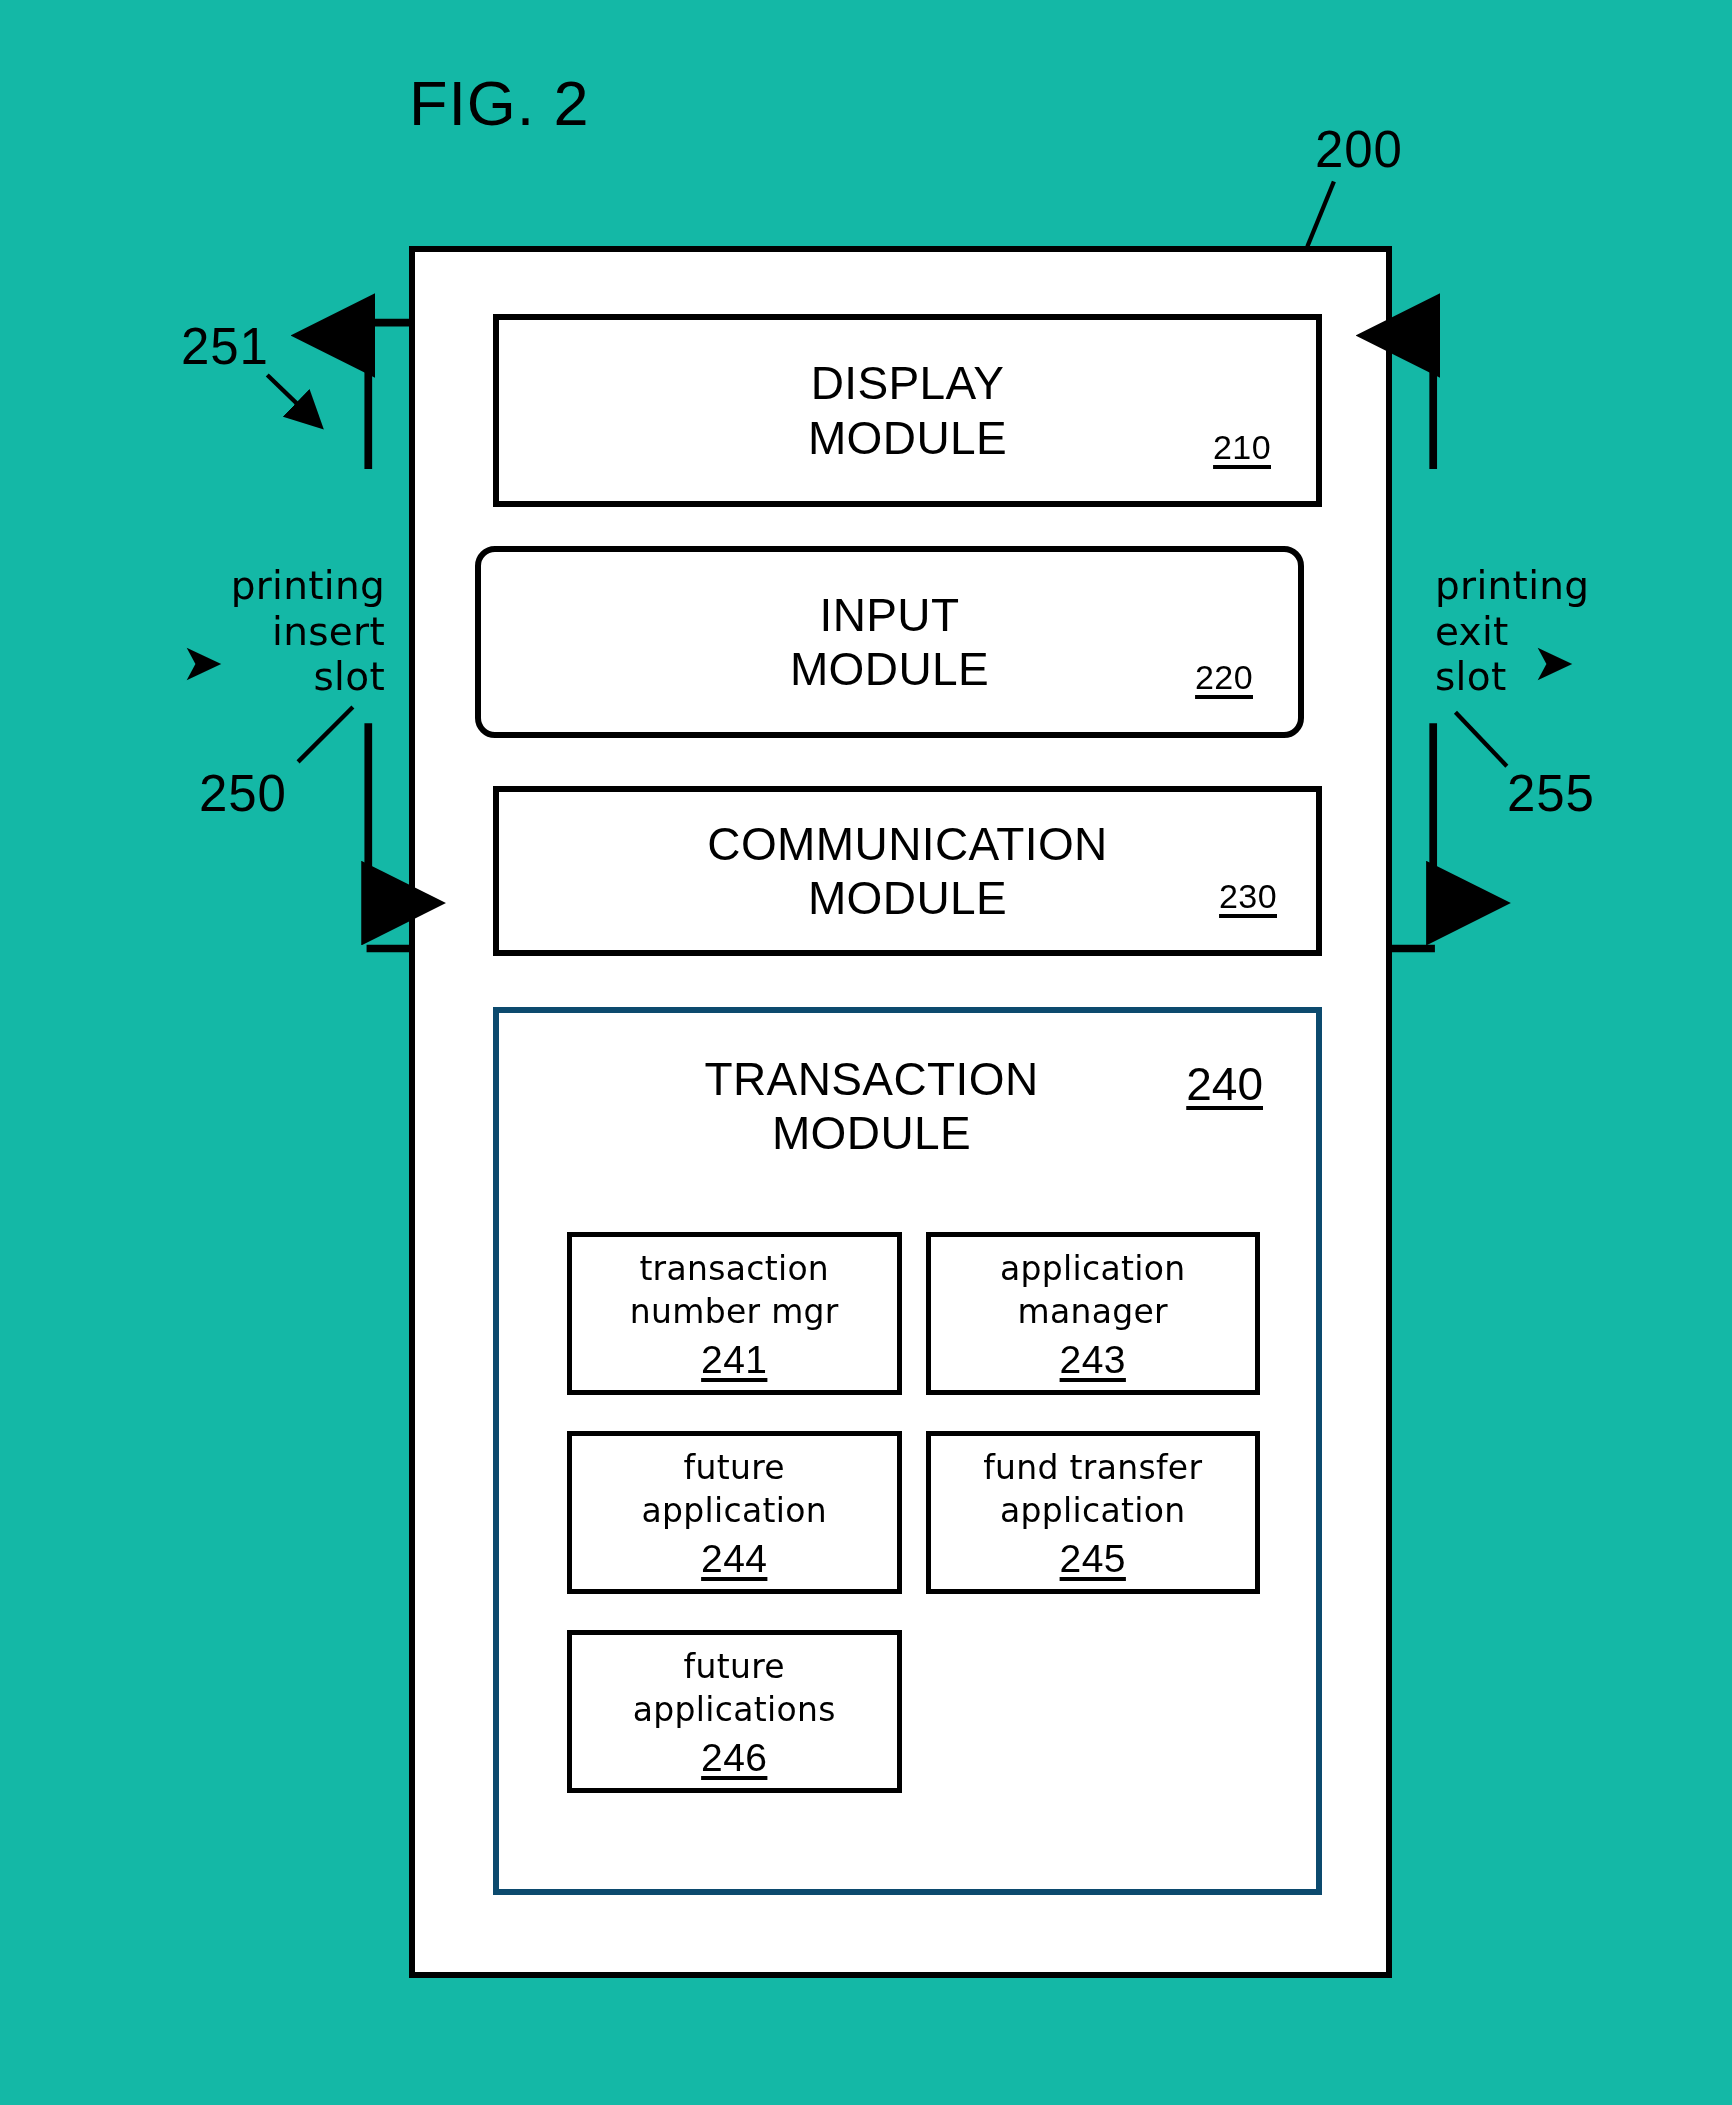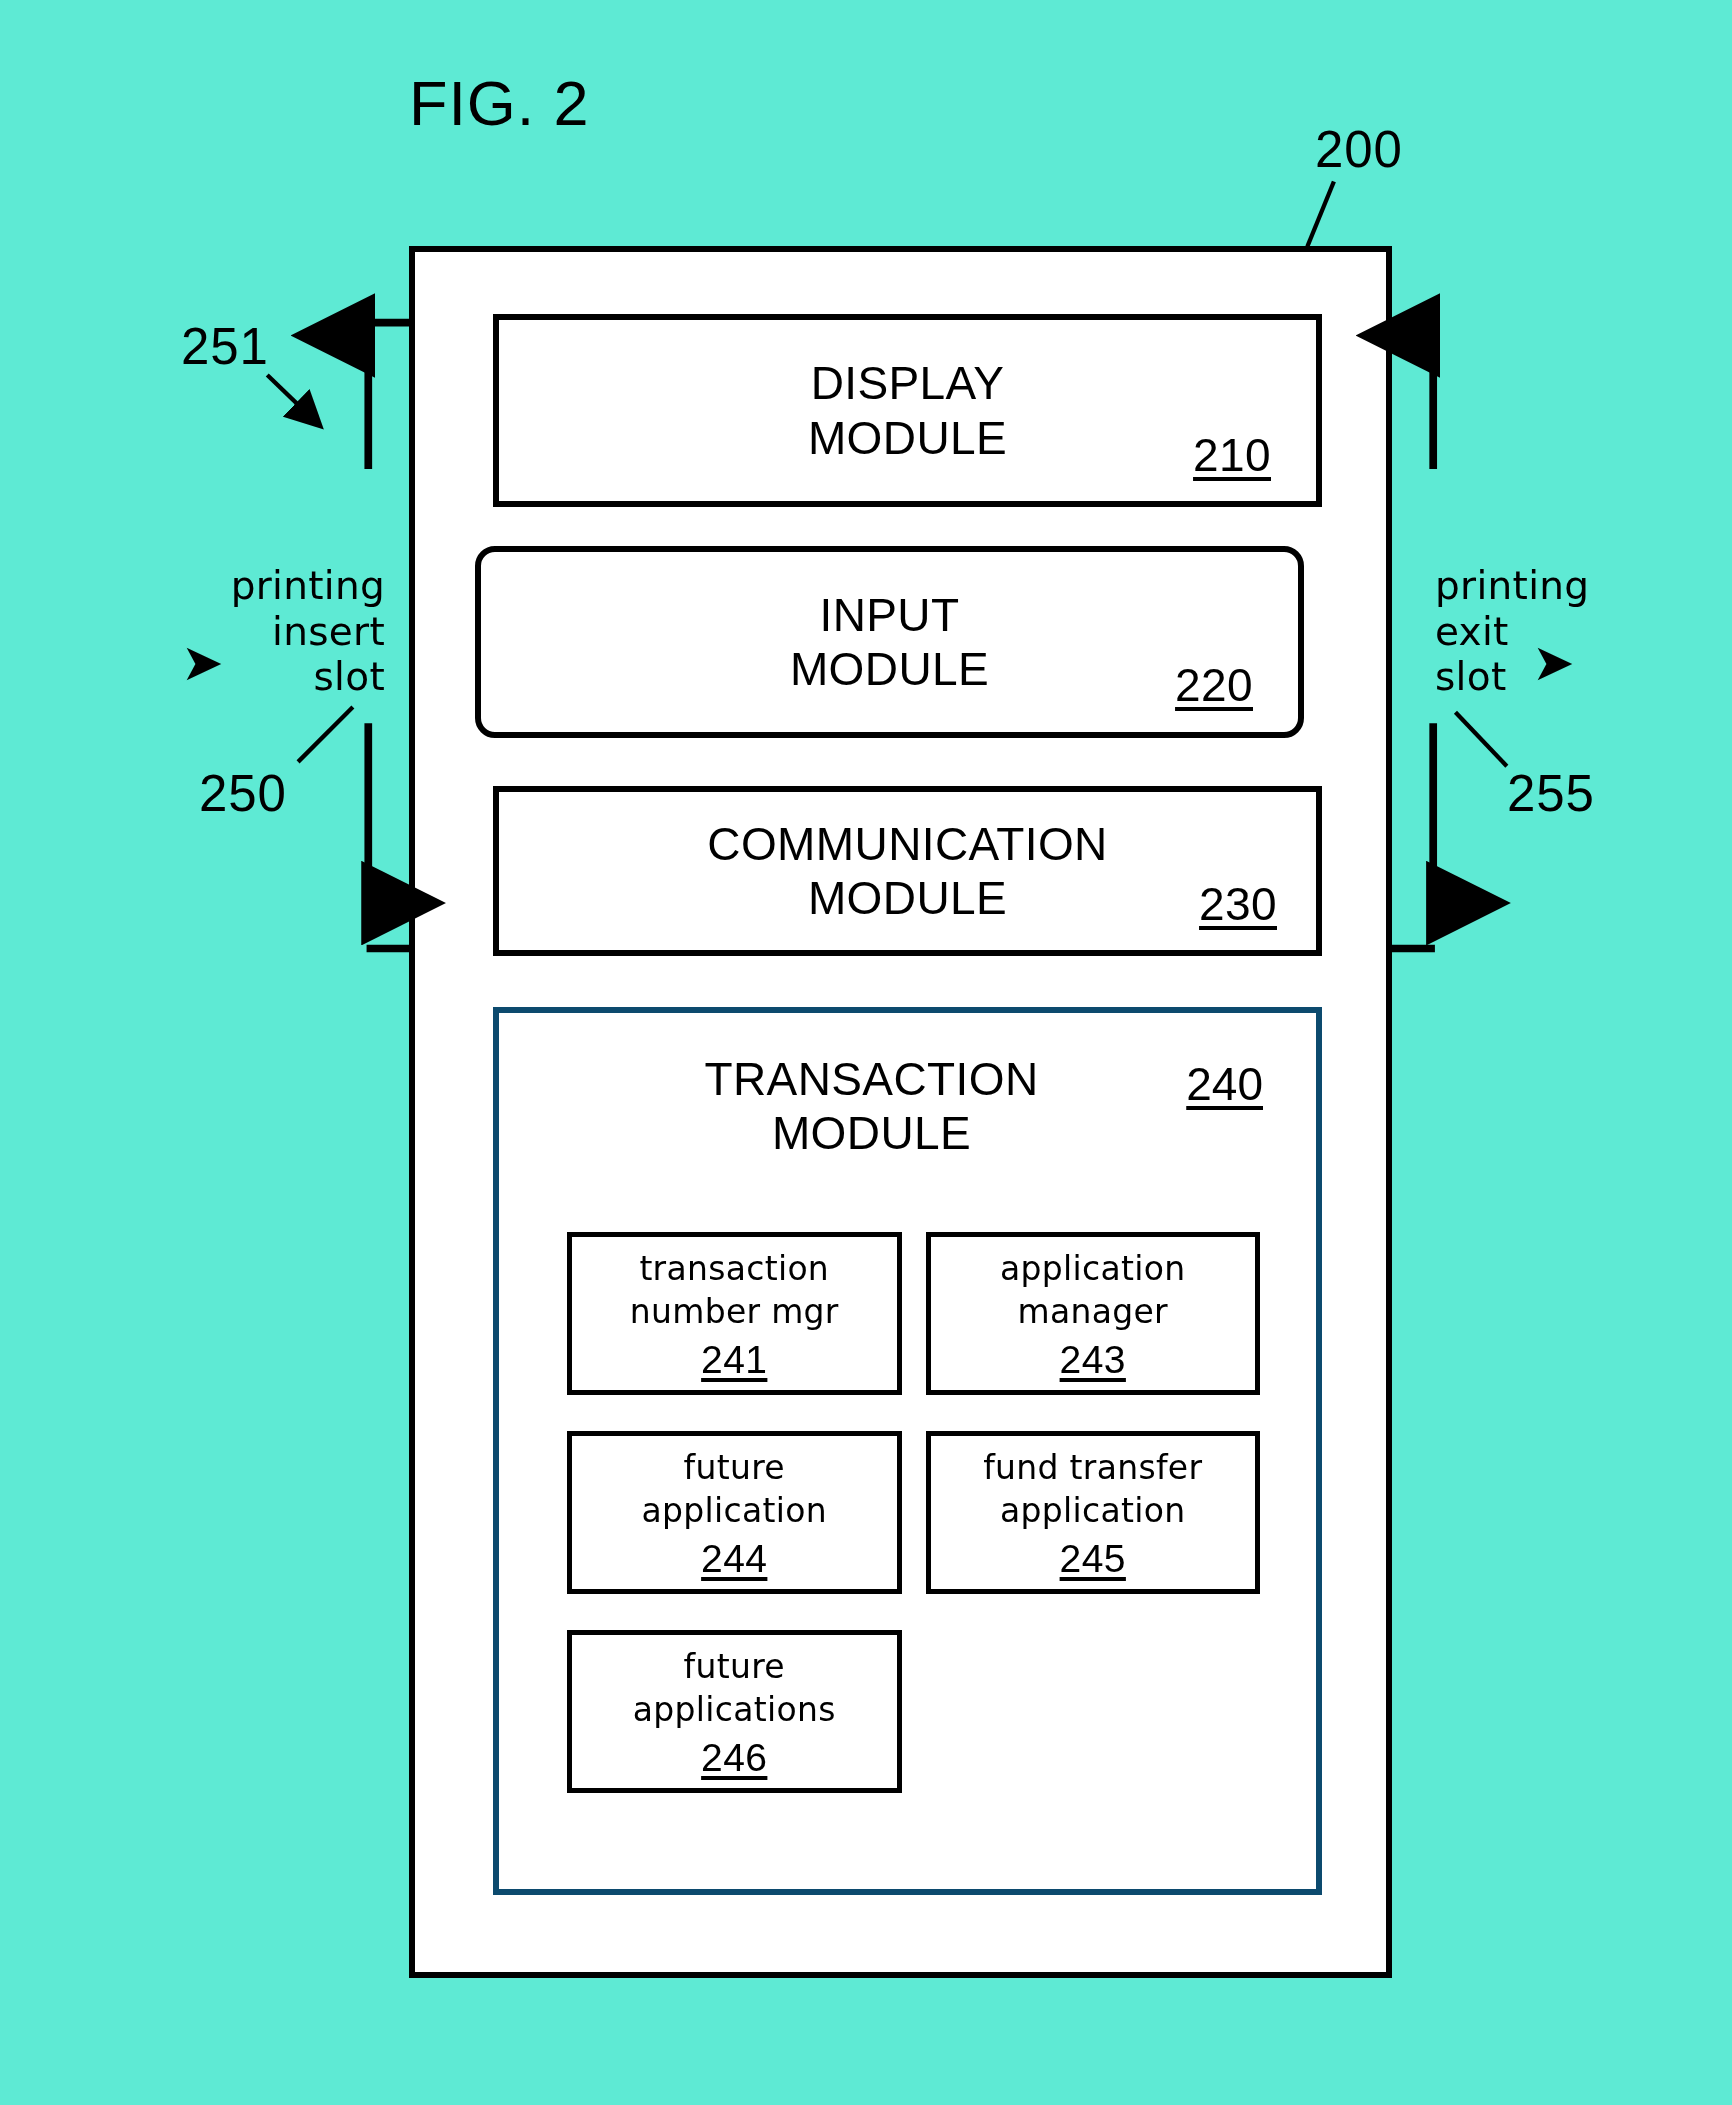--- a/index.html
+++ b/index.html
@@ -9,21 +9,21 @@
     background: #ffffff;
   }
   body {
     font-family: "DejaVu Sans", sans-serif;
     color: #000000;
   }
   #figure-root {
     position: relative;
     width: 1733px;
     height: 2105px;
-    background: #5eead4;
+    background: #14b8a6;
     overflow: hidden;
     text-decoration: underline;
   }
 
   
   .fig-title {
     position: absolute;
     left: 409px;
     top: 67px;
     font-size: 63px;
@@ -74,21 +74,21 @@
   .module-title {
     font-size: 46px;
     line-height: 1.18;
     text-align: center;
     font-family: "Liberation Sans", sans-serif;
     letter-spacing: 0.4px;
     white-space: pre-line;
   }
   .module-ref {
     position: absolute;
-    font-size: 46px;
+    font-size: 34px;
     font-family: "Liberation Sans", sans-serif;
     text-decoration: underline;
     text-underline-offset: 6px;
     text-decoration-thickness: 4.3px;
     letter-spacing: 0.4px;
   }
 
   #box-display   { left: 493px; top: 314px;  width: 829px; height: 193px; }
   #box-input     { left: 475px; top: 546px;  width: 829px; height: 192px; border-radius: 20px; }
   #box-comm      { left: 493px; top: 786px;  width: 829px; height: 170px; }

